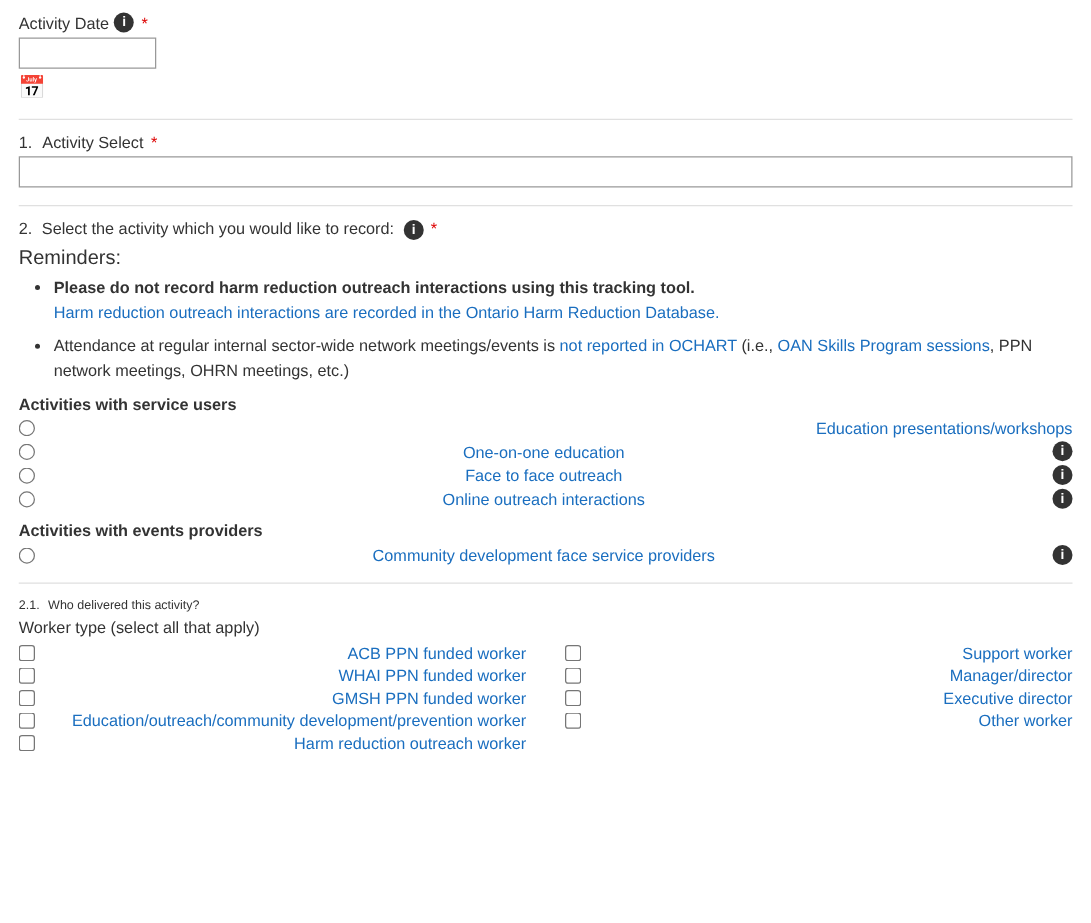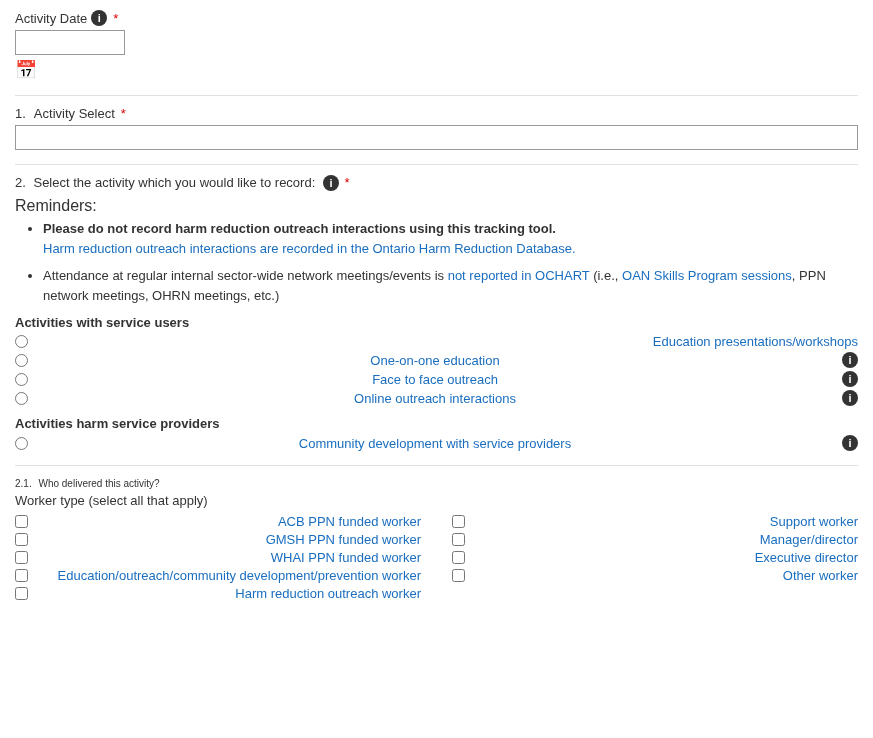--- a/index.html
+++ b/index.html
@@ -165,24 +165,24 @@
     <input type="radio" name="activity" id="opt3" style="">
     <label for="opt3" class="option-label">Face to face outreach</label>
     <span class="info-icon">i</span>
   </div>
   <div class="radio-option">
     <input type="radio" name="activity" id="opt4" style="">
     <label for="opt4" class="option-label">Online outreach interactions</label>
     <span class="info-icon">i</span>
   </div>
 
-  <div class="group-label">Activities harm service providers</div>
+  <div class="group-label">Activities with events providers</div>
   <div class="radio-option">
     <input type="radio" name="activity" id="opt6" style="">
-    <label for="opt6" class="option-label">Community development with service providers</label>
+    <label for="opt6" class="option-label">Community development face service providers</label>
     <span class="info-icon">i</span>
   </div>
 </div>
 
 <hr>
 
 <div class="section">
   <div class="subsection-title">
     <span>2.1.</span>
     <span style="margin-left:4px;">Who delivered this activity?</span>
@@ -190,28 +190,28 @@
   <div class="worker-type-label">Worker type (select all that apply)</div>
 
   <div class="worker-columns">
 
     <div>
       <div class="checkbox-option">
         <input type="checkbox" id="wt1" style="">
         <label for="wt1" style="color:#1a6ebf;">ACB PPN funded worker</label>
       </div>
       <div class="checkbox-option">
+        <input type="checkbox" id="wt3" style="">
+        <label for="wt3" style="color:#1a6ebf;">WHAI PPN funded worker</label>
+      </div>
+      <div class="checkbox-option">
         <input type="checkbox" id="wt2" style="">
         <label for="wt2" style="color:#1a6ebf;">GMSH PPN funded worker</label>
       </div>
       <div class="checkbox-option">
-        <input type="checkbox" id="wt3" style="">
-        <label for="wt3" style="color:#1a6ebf;">WHAI PPN funded worker</label>
-      </div>
-      <div class="checkbox-option">
         <input type="checkbox" id="wt4" style="">
         <label for="wt4" style="color:#1a6ebf;">Education/outreach/community development/prevention worker</label>
       </div>
       <div class="checkbox-option">
         <input type="checkbox" id="wt5" style="">
         <label for="wt5" style="color:#1a6ebf;">Harm reduction outreach worker</label>
       </div>
     </div>
 
     <div>

